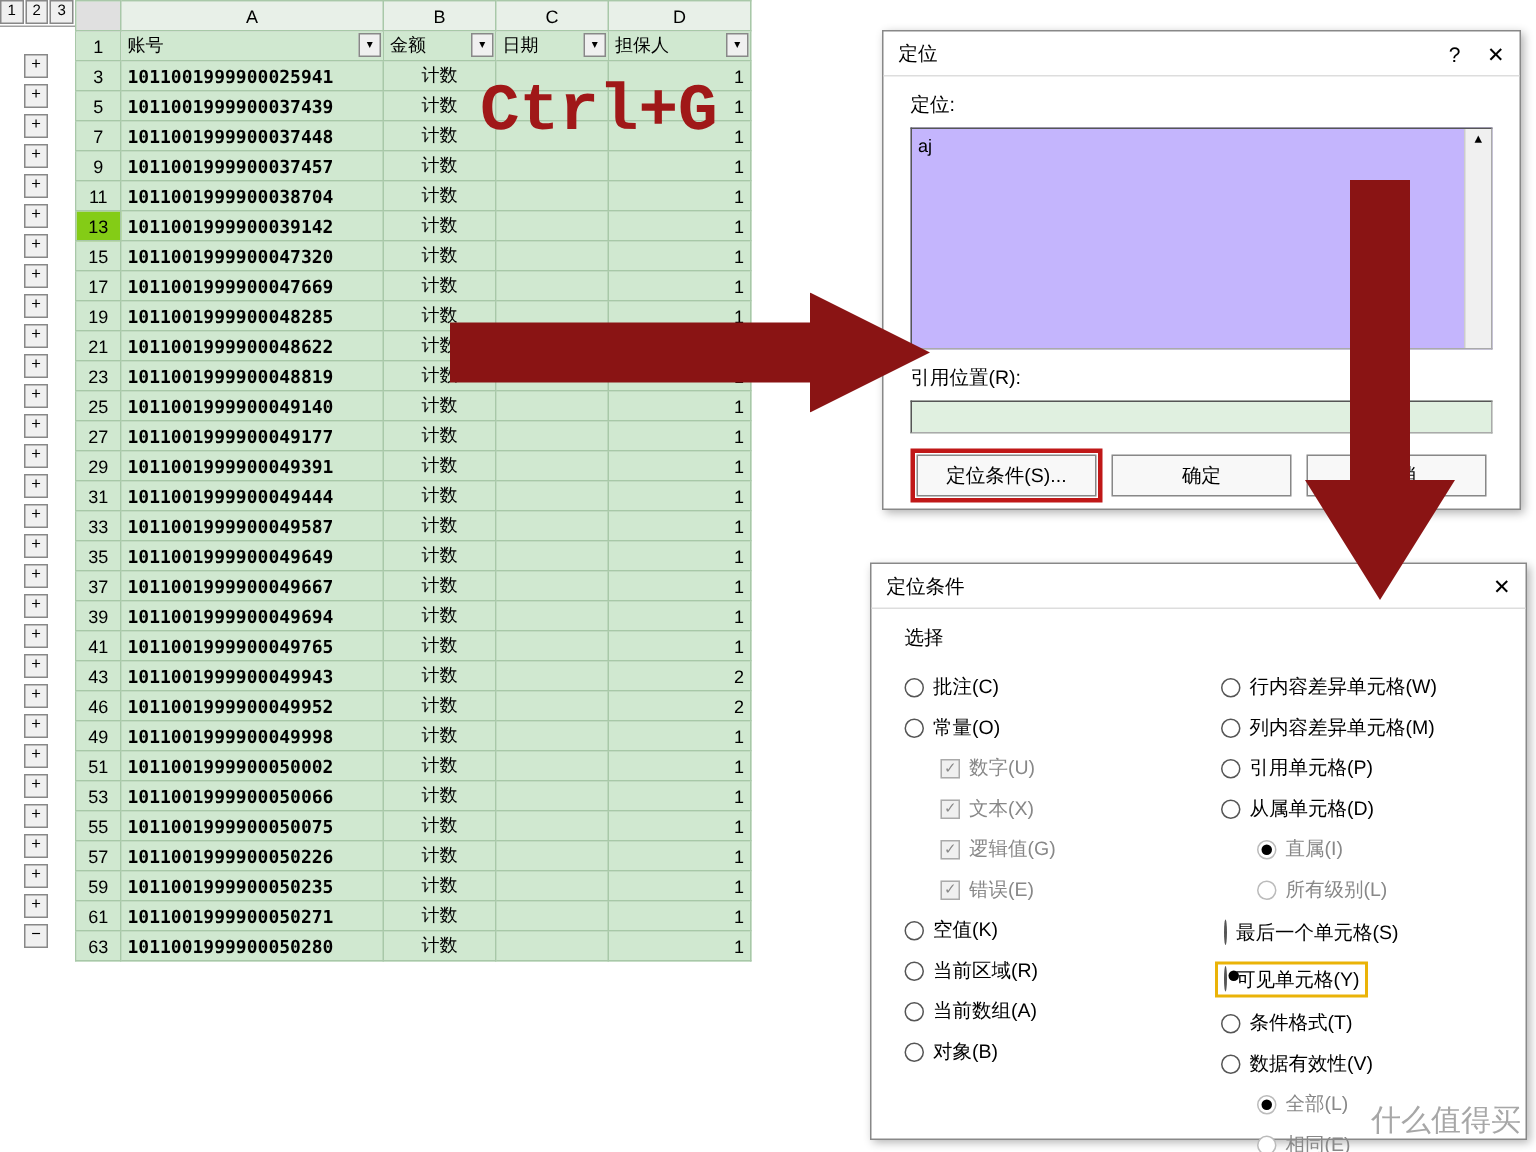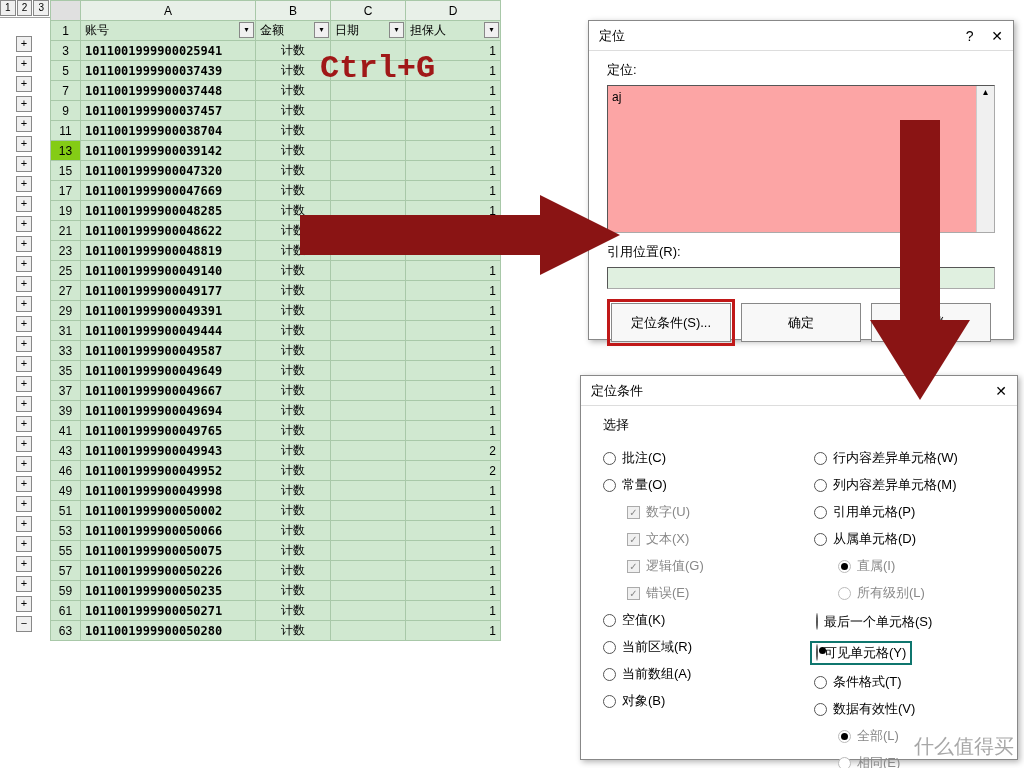--- a/index.html
+++ b/index.html
@@ -25,52 +25,52 @@
 .row-head { background: #e8f0e8; text-align: center; width: 30px; }
 .row-head.sel { background: #84cc16; }
 .filter-row td { background: #d0e8d0; font-size: 12px; position: relative; }
 .filter-btn { position: absolute; right: 1px; top: 1px; width: 15px; height: 16px; background: #f0f0f0; border: 1px solid #888; font-size: 8px; text-align: center; line-height: 14px; cursor: pointer; }
 .data-row td { background: #d0e8d0; }
 .cell-a { font-weight: bold; font-family: monospace; }
 .cell-b { text-align: center; }
 .cell-d { text-align: right; }
 
 
-.ctrlg { position: absolute; left: 320px; top: 50px; font-size: 32px; font-weight: bold; color: #a01818; font-family: "Courier New", monospace; z-index: 5; }
+.ctrlg { position: absolute; left: 320px; top: 50px; font-size: 44px; font-weight: bold; color: #a01818; font-family: "Courier New", monospace; z-index: 5; }
 
 
 .arrow1 { position: absolute; left: 300px; top: 195px; z-index: 4; }
 .arrow2 { position: absolute; left: 870px; top: 120px; z-index: 6; }
 
 
 .dlg1 { position: absolute; left: 588px; top: 20px; width: 426px; height: 320px; background: #fff; border: 1px solid #888; box-shadow: 2px 2px 6px rgba(0,0,0,0.3); z-index: 3; }
 .dlg-title { height: 30px; line-height: 30px; padding: 0 10px; font-size: 13px; border-bottom: 1px solid #ddd; display: flex; justify-content: space-between; gap: 38px; }
 .dlg-ctrls span { margin-left: 14px; cursor: pointer; font-size: 14px; }
 .dlg1-body { padding: 10px 18px; }
 .lbl { font-size: 13px; margin-bottom: 6px; display: block; }
-.listbox { width: 388px; height: 148px; background: #fca5a5; border: 1px inset #aaa; position: relative; font-size: 12px; padding: 4px; }
+.listbox { width: 388px; height: 148px; background: #c4b5fd; border: 1px inset #aaa; position: relative; font-size: 12px; padding: 4px; }
 .listbox .scroll { position: absolute; right: 0; top: 0; width: 18px; height: 100%; background: #f0f0f0; border-left: 1px solid #ccc; }
 .listbox .scroll span { display: block; text-align: center; font-size: 10px; }
 .ref-input { width: 388px; height: 22px; background: #e0f0e0; border: 1px inset #aaa; padding: 2px 4px; font-size: 12px; margin-bottom: 14px; }
 .dlg-btns { display: flex; justify-content: space-between; padding: 0 4px; }
-.btn { width: 120px; height: 39px; border: 1px solid #888; background: #f8f8f8; font-size: 13px; cursor: pointer; }
+.btn { width: 120px; height: 28px; border: 1px solid #888; background: #f8f8f8; font-size: 13px; cursor: pointer; }
 .btn.hl { outline: 3px solid #c01818; outline-offset: 1px; }
 
 
 .dlg2 { position: absolute; left: 580px; top: 375px; width: 438px; height: 385px; background: #fff; border: 1px solid #888; box-shadow: 2px 2px 6px rgba(0,0,0,0.3); z-index: 3; }
 .dlg2-body { padding: 10px 22px; }
 .opts { display: flex; gap: 30px; margin-top: 6px; }
 .col { flex: 1; }
 .opt { display: flex; align-items: center; font-size: 13px; margin: 9px 0; cursor: pointer; }
 .opt.sub { margin-left: 24px; color: #888; }
 .radio { width: 13px; height: 13px; border: 1px solid #555; border-radius: 50%; margin-right: 6px; flex-shrink: 0; position: relative; background: #fff; }
 .radio.checked::after { content: ""; position: absolute; left: 2px; top: 2px; width: 7px; height: 7px; background: #000; border-radius: 50%; }
 .radio.dis { border-color: #bbb; }
 .cb { width: 13px; height: 13px; border: 1px solid #aaa; margin-right: 6px; flex-shrink: 0; background: #f0f0f0; color: #888; font-size: 10px; text-align: center; line-height: 11px; }
-.hlbox { border: 2px solid #0f766e; padding: 1px 4px; margin: -1px -4px; }
+.hlbox { border: 2px solid #eab308; padding: 1px 4px; margin: -1px -4px; }
 .hlbox2 { border: 2px solid #0f172a; padding: 1px 2px; margin: -1px -2px; }
 
 .watermark { position: absolute; right: 10px; bottom: 8px; font-size: 20px; color: rgba(80,80,80,0.5); z-index: 10; font-weight: normal; }
 </style>
 </head>
 <body>
 
 <div class="sheet">
   <div class="outline-bar">
     <div class="outline-levels">

